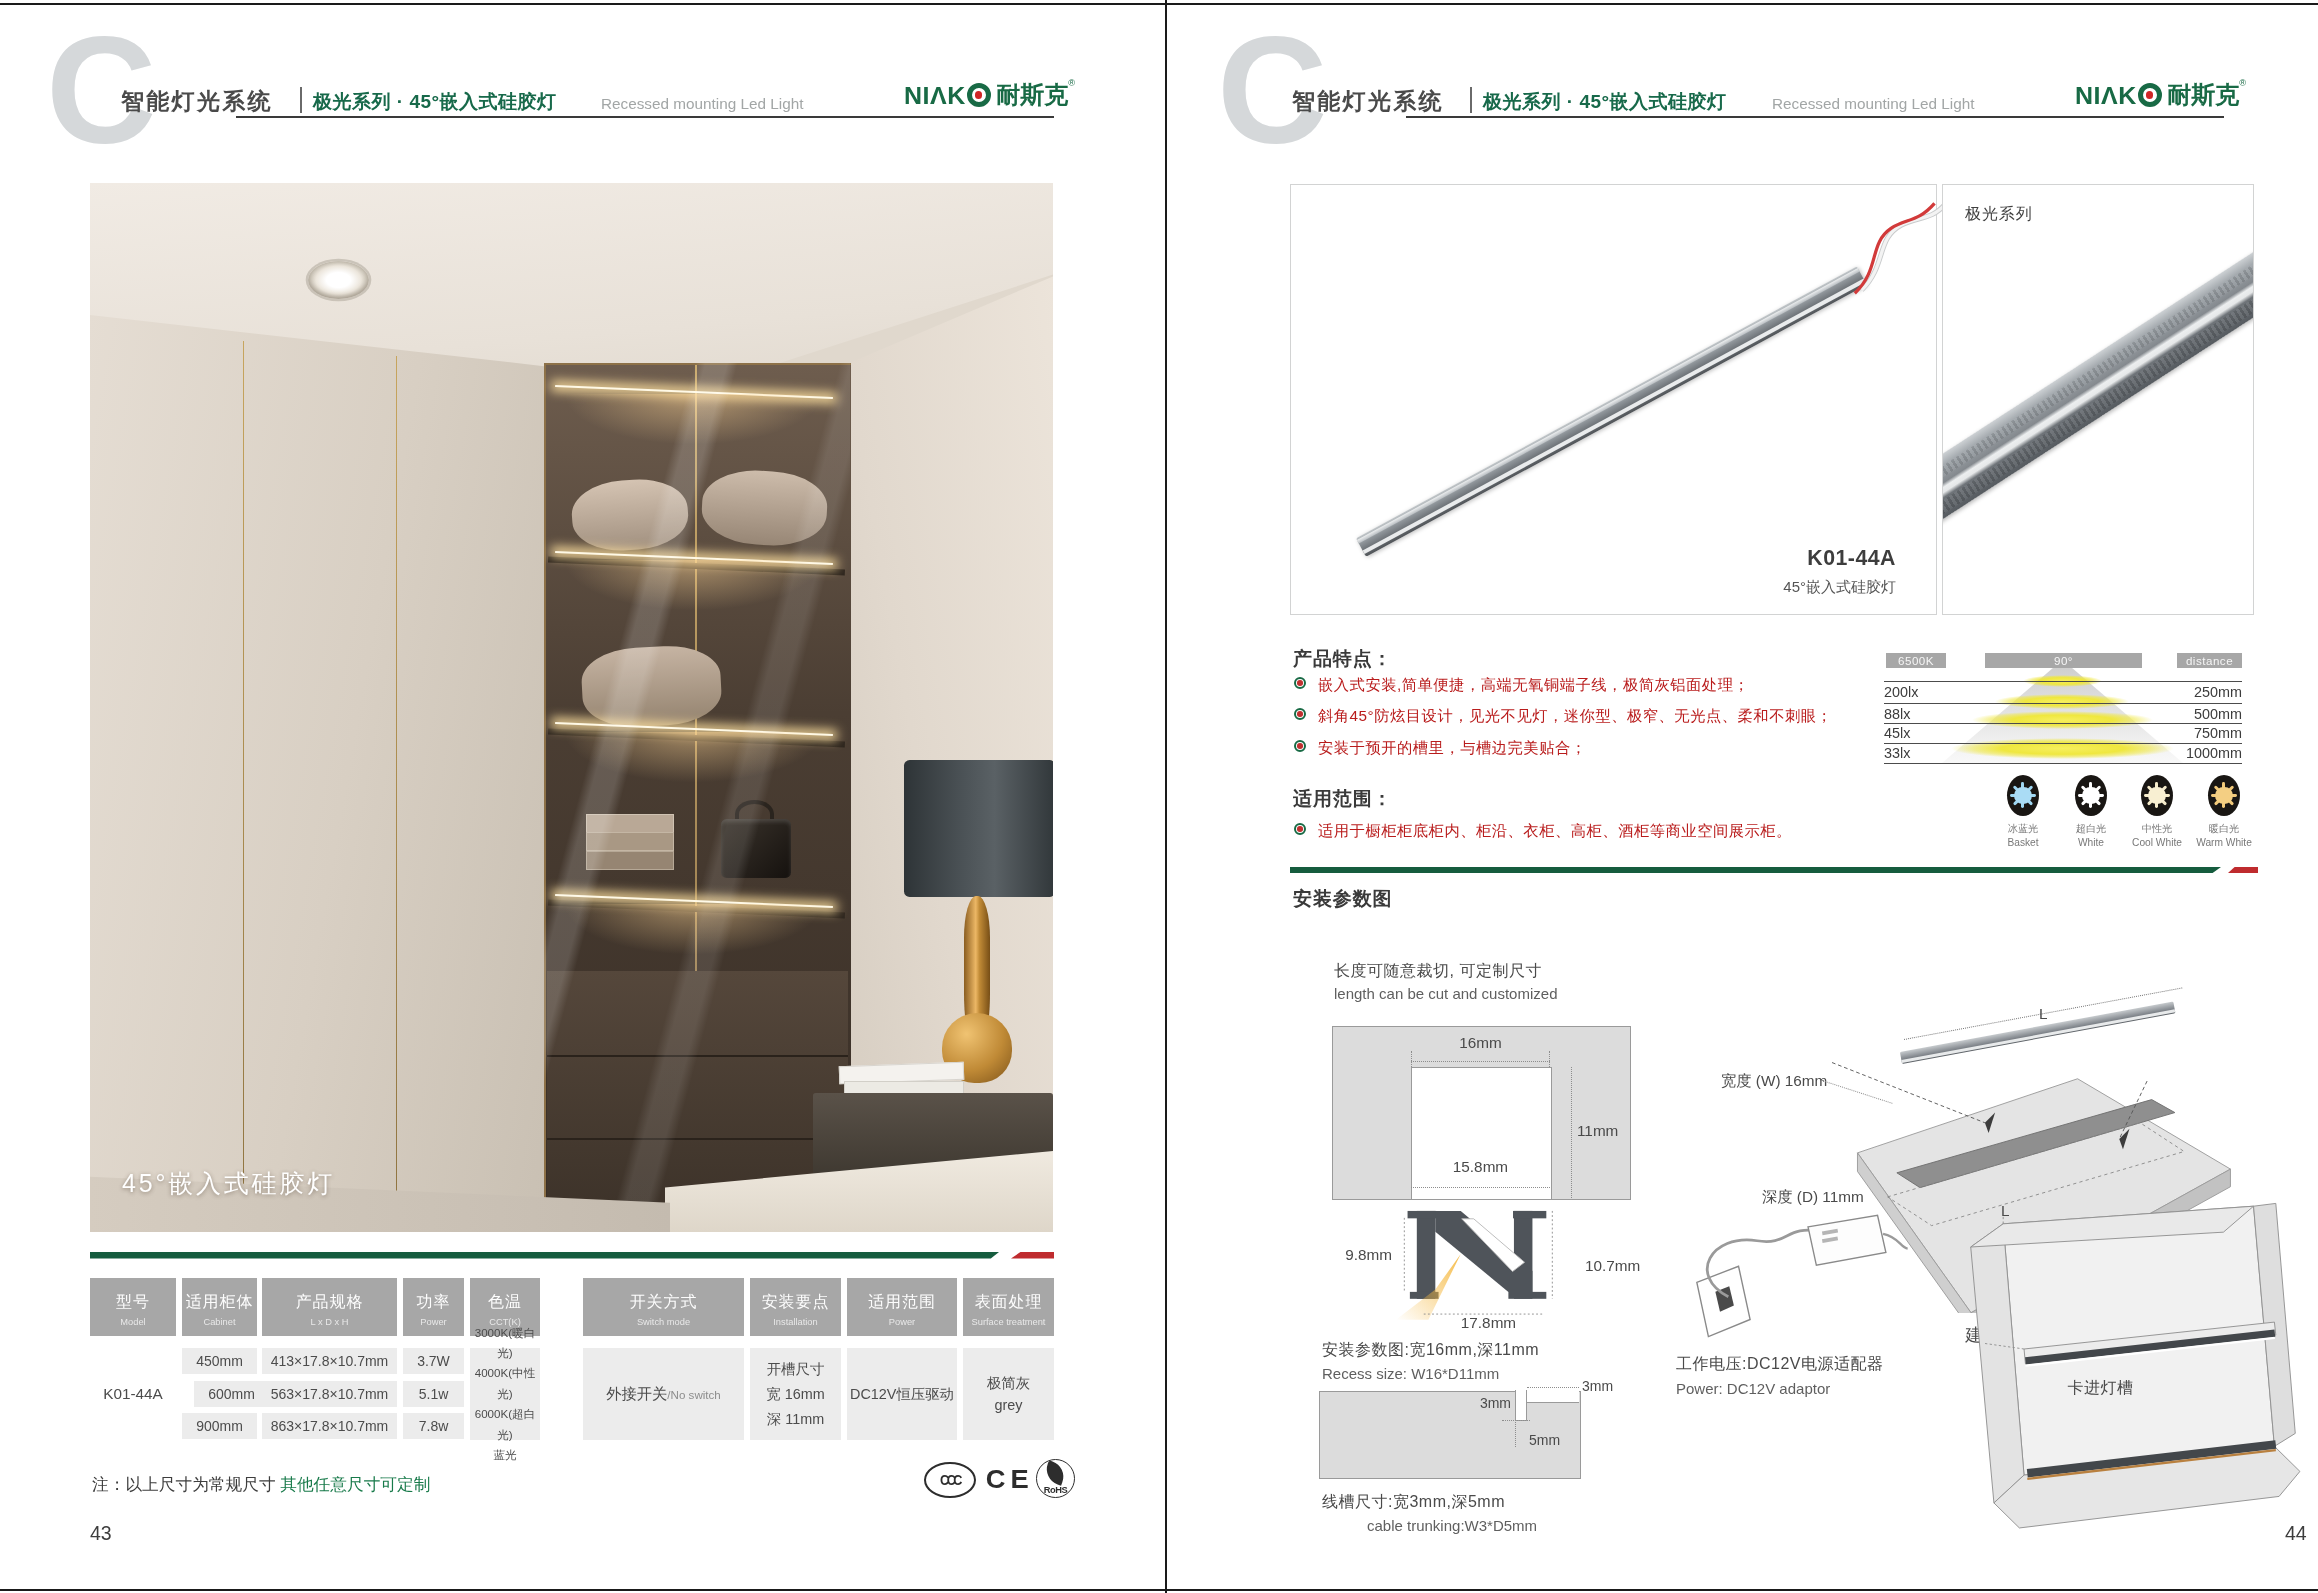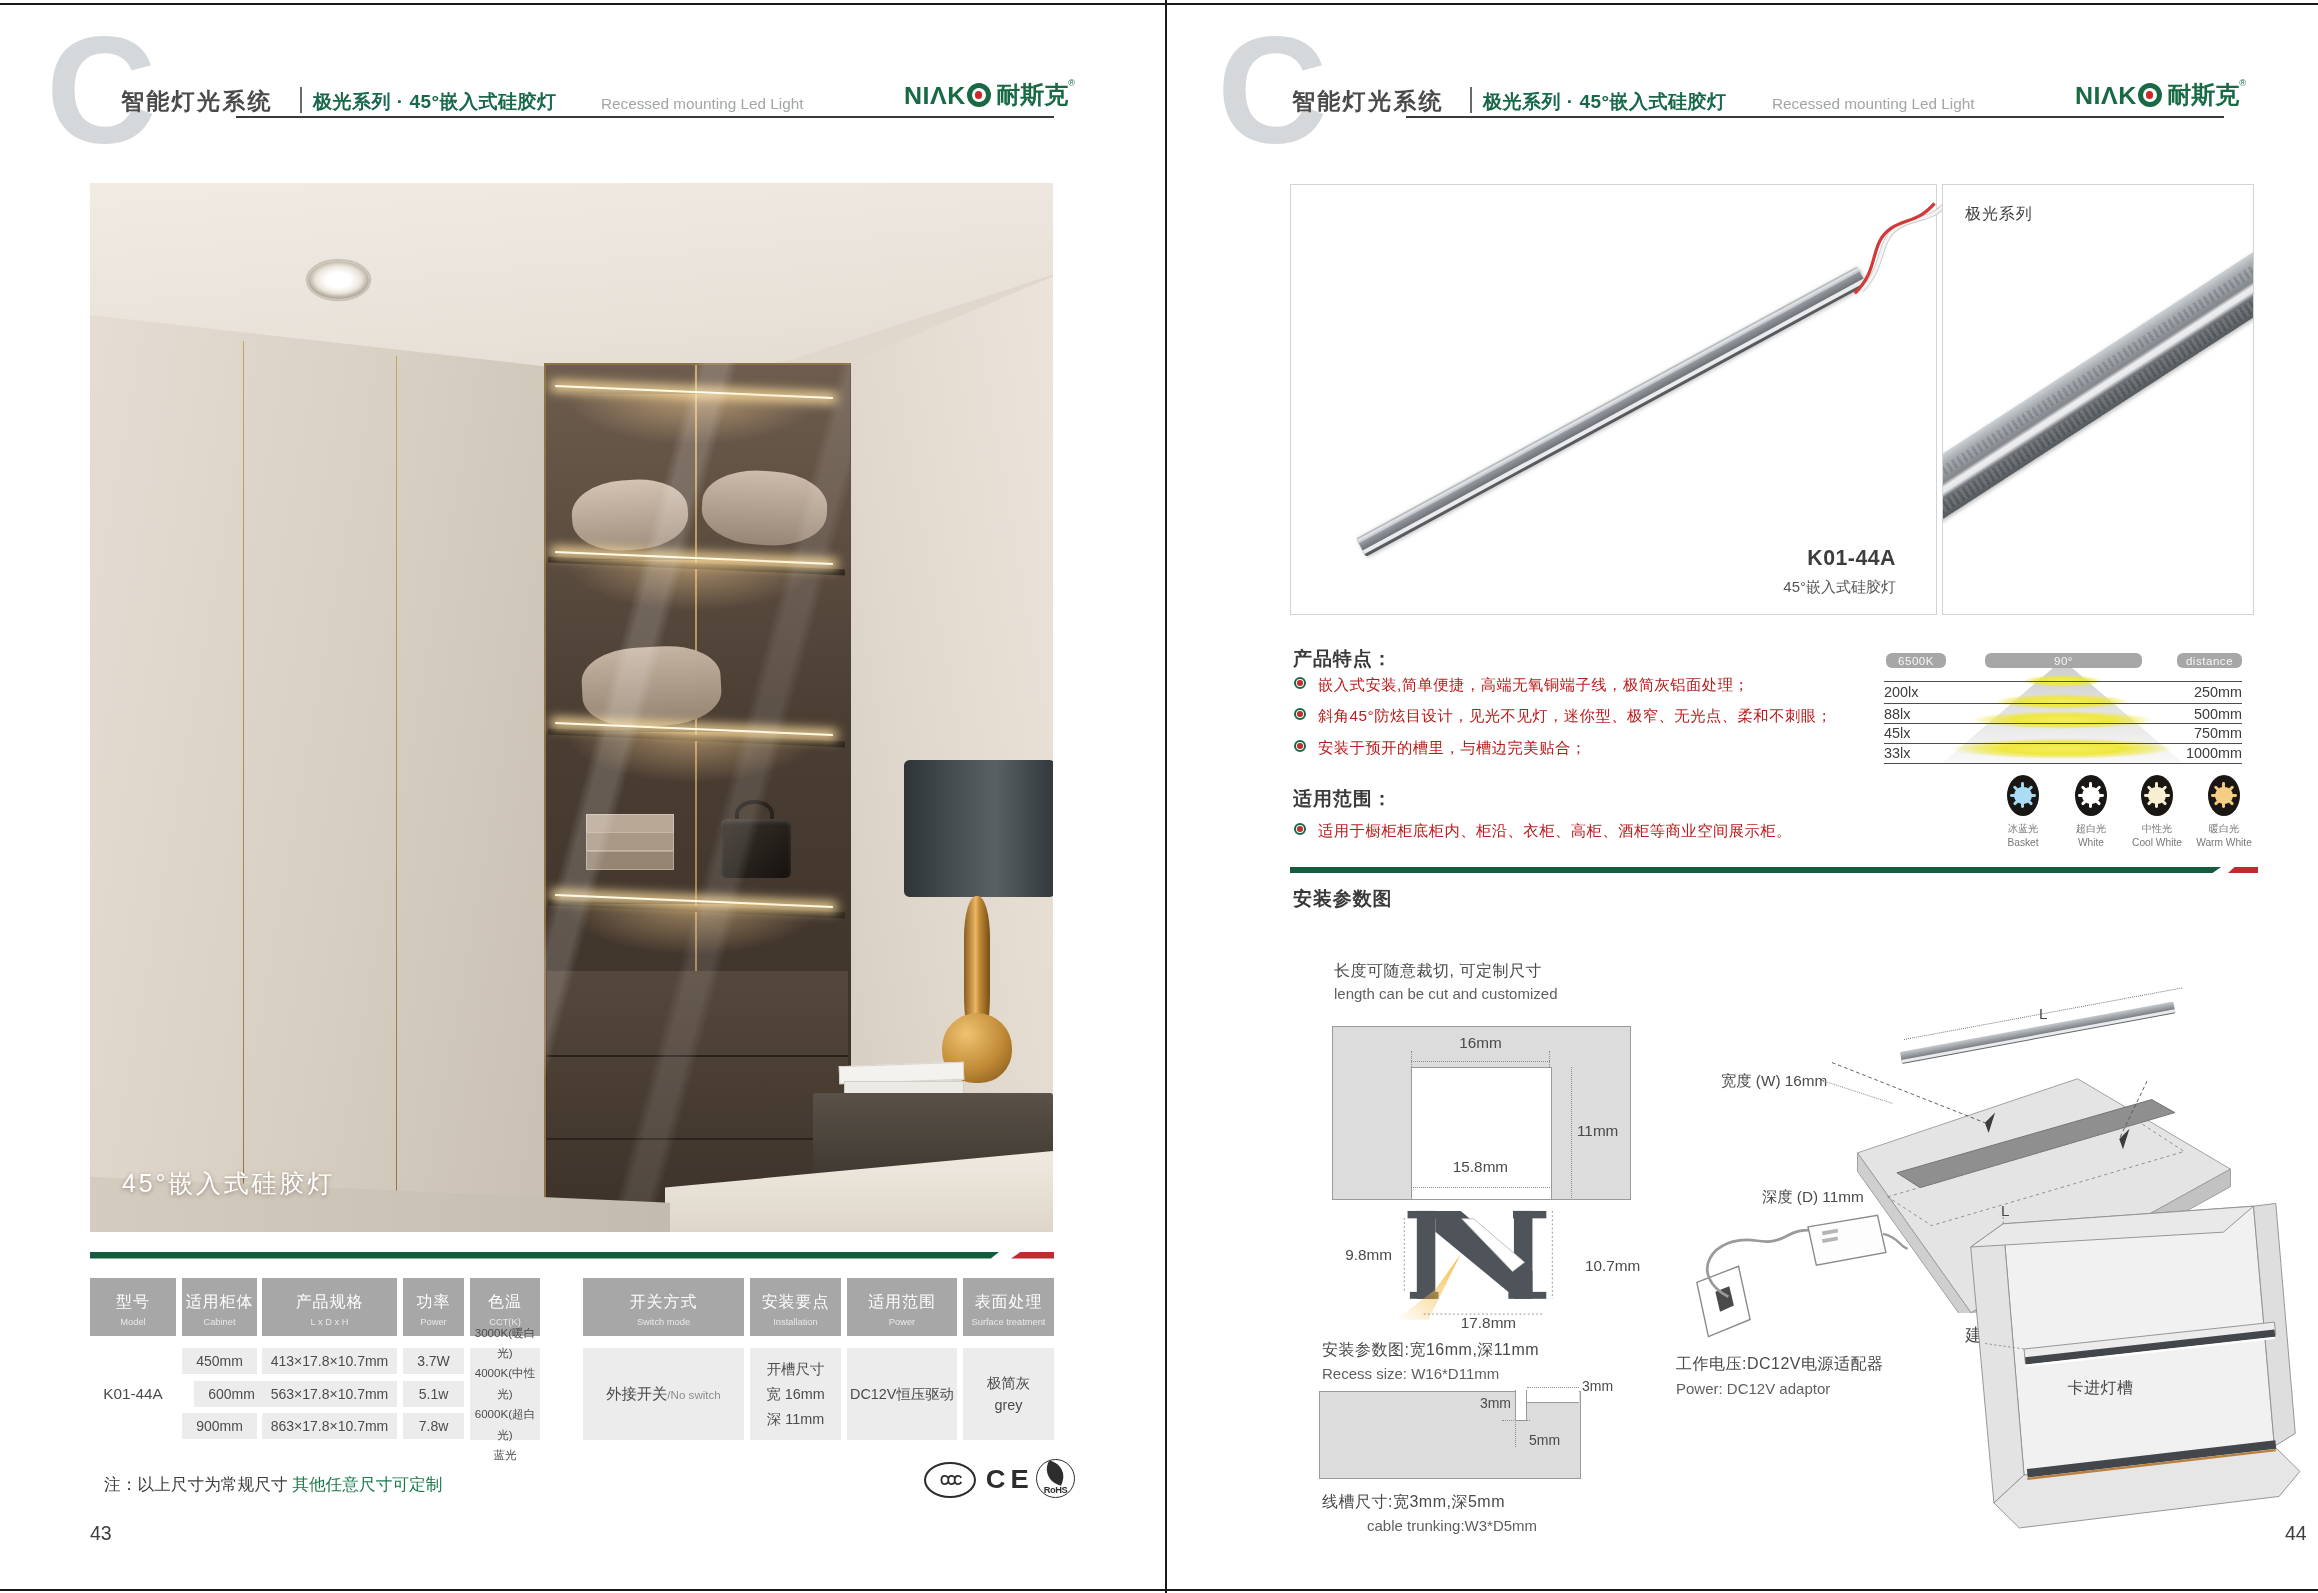--- a/index.html
+++ b/index.html
@@ -46,21 +46,21 @@
   .ledbar::after{content:"";position:absolute;left:0;right:0;bottom:3.2px;height:4.2px;background:#e9ebec;}
   .code-big{position:absolute;font-size:21.3px;font-weight:bold;color:#3d3d3d;text-align:right;letter-spacing:0.5px;}
   .code-sub{position:absolute;font-size:15px;color:#555;text-align:right;}
   .series-label{position:absolute;font-size:16px;color:#3f3f3f;letter-spacing:0.9px;}
   
   .sec-h{position:absolute;font-size:19px;font-weight:bold;color:#3a3a3a;letter-spacing:0.9px;}
   .bullet{position:absolute;width:8.3px;height:8.3px;border:2.8px solid #186a45;border-radius:50%;background:#fff;}
   .bullet::after{content:"";position:absolute;inset:1.4px;background:#c03030;border-radius:50%;}
   .feat{position:absolute;font-size:15.3px;color:#b91c1c;letter-spacing:0.5px;}
   
-  .ph-head{position:absolute;height:15px;background:#a7a7a7;color:#f6f6f6;font-size:11.6px;display:flex;align-items:center;justify-content:center;letter-spacing:0.5px;border-radius:6px;}
+  .ph-head{position:absolute;height:15px;background:#a7a7a7;color:#f6f6f6;font-size:11.6px;display:flex;align-items:center;justify-content:center;letter-spacing:0.5px;}
   .ph-line{position:absolute;left:1884px;width:358px;height:1.4px;background:#4c4c4c;}
   .lux{position:absolute;left:1884px;width:79px;font-size:14.4px;color:#3c3c3c;}
   .mmv{position:absolute;left:2163px;width:79px;font-size:14.4px;color:#3c3c3c;text-align:right;}
   .cone{position:absolute;left:1942px;top:668px;width:241px;height:95px;background:linear-gradient(rgba(150,150,150,.45),rgba(195,195,195,.10));clip-path:polygon(46% 0,54% 0,100% 100%,0 100%);}
   .blob{position:absolute;border-radius:50%;background:radial-gradient(closest-side,#f6ef5e 0%,#efe73f 55%,rgba(239,231,63,.55) 80%,rgba(239,231,63,0) 100%);}
   .lamp{position:absolute;width:32px;height:41px;background:#191613;border-radius:50%;}
   .lamp .ray{position:absolute;left:2.8px;top:19px;width:26px;height:2.8px;border-radius:1.4px;}
   .lamp .rayv{position:absolute;left:14.4px;top:7.4px;width:2.8px;height:26px;border-radius:1.4px;}
   .lamp .rayd1{position:absolute;left:2.8px;top:19px;width:26px;height:2.8px;border-radius:1.4px;transform:rotate(45deg);}
   .lamp .rayd2{position:absolute;left:2.8px;top:19px;width:26px;height:2.8px;border-radius:1.4px;transform:rotate(-45deg);}
@@ -224,21 +224,21 @@
     </div>
   </div>
   <div class="td" style="left:847px;top:1348px;width:110px;height:92px;font-size:14.4px;">DC12V恒压驱动</div>
   <div class="td" style="left:963px;top:1348px;width:91px;height:92px;">
     <div style="line-height:22px;font-size:14.4px;">
       <div>极简灰</div>
       <div>grey</div>
     </div>
   </div>
 
-  <div class="note" style="left:104px;top:1473px;">
+  <div class="note" style="left:92px;top:1473px;">
     <span>注：以上尺寸为常规尺寸 </span><span class="grn">其他任意尺寸可定制</span>
   </div>
 
   <div class="ccc" style="left:924px;top:1462px;">
       <span>CCC</span>
     </div>
   <div class="ce" style="left:987px;top:1464px;">CE</div>
   <div class="rohs" style="left:1036px;top:1459px;">
     <div class="leaf"></div>
     <div class="txt">RoHS</div>

